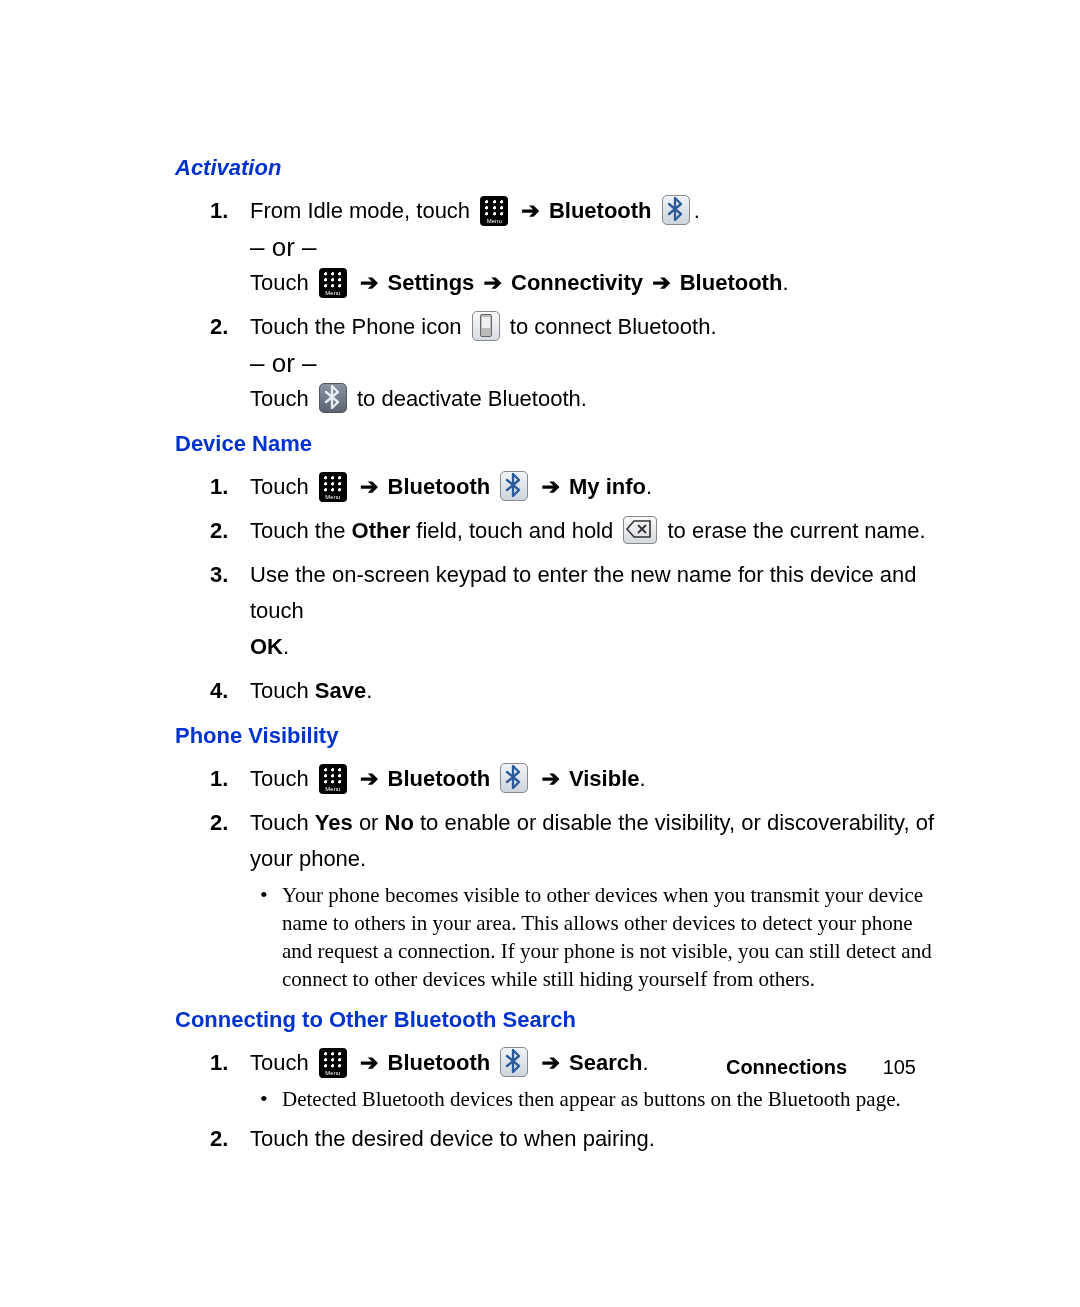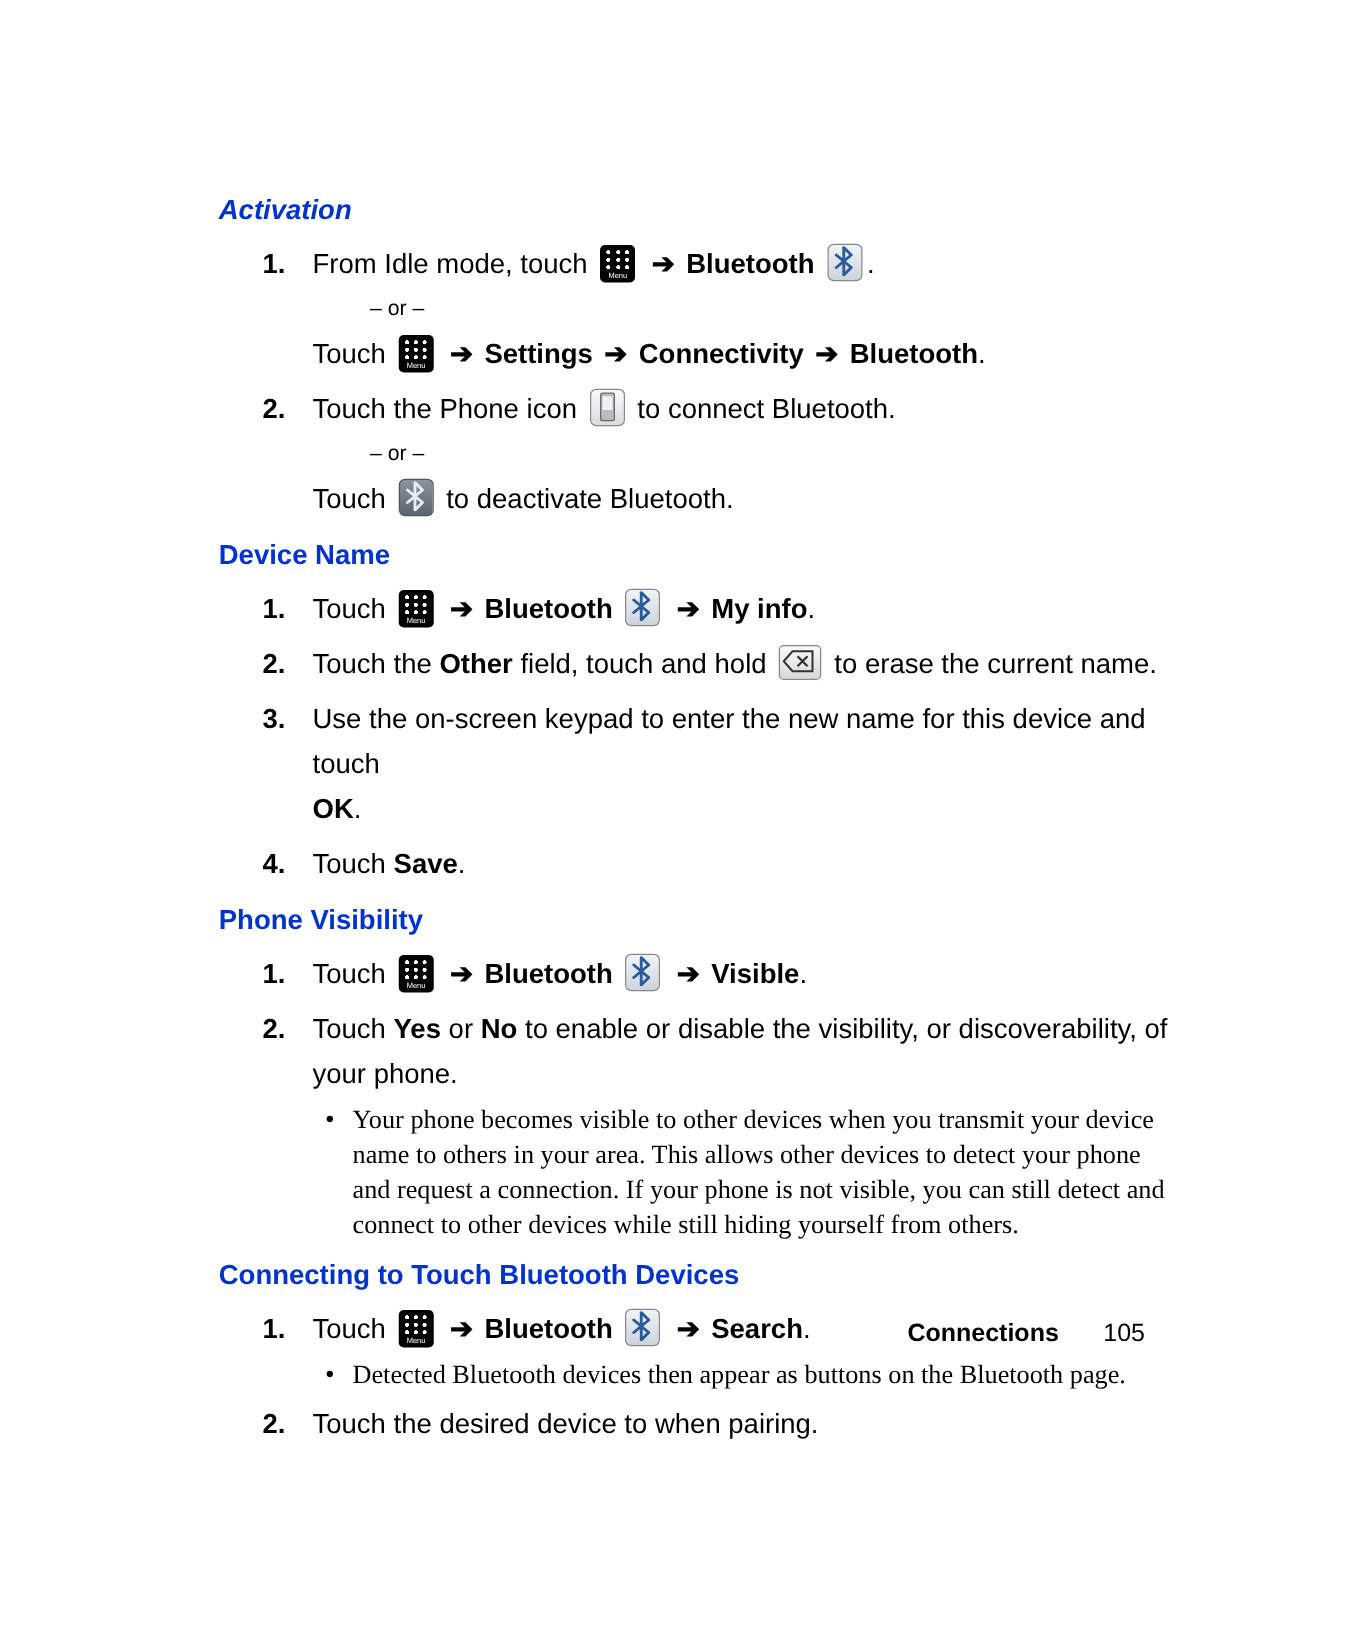--- a/index.html
+++ b/index.html
@@ -197,23 +197,22 @@
   }
   .icon.backspace svg {
     position: absolute;
     top: 2px;
     left: 2px;
     width: 26px;
     height: 20px;
   }
   .or-line {
     padding-left: 40px;
-    font-size: 17px;
+    font-size: 26px;
     line-height: 36px;
-    margin-left: 46px;
   }
   .footer {
     position: absolute;
     bottom: 228px;
     right: 160px;
     font-size: 20px;
     font-family: "Arial Narrow", Arial, Helvetica, sans-serif;
     font-stretch: condensed;
     color: #000;
     letter-spacing: 0px;
@@ -325,21 +324,21 @@
     </li>
     <li>
       <span class="num">2.</span>
       <span>Touch </span><span class="bold">Yes</span><span> or </span><span class="bold">No</span><span> to enable or disable the visibility, or discoverability, of your phone.</span>
       <ul class="bullets">
         <li>Your phone becomes visible to other devices when you transmit your device name to others in your area. This allows other devices to detect your phone and request a connection. If your phone is not visible, you can still detect and connect to other devices while still hiding yourself from others.</li>
       </ul>
     </li>
   </ol>
 
-  <div class="subsection-header">Connecting to Touch Bluetooth Devices</div>
+  <div class="subsection-header">Connecting to Other Bluetooth Search</div>
   <ol class="steps">
     <li>
       <span class="num">1.</span>
       <span>Touch </span>
       <span class="icon menu"></span>
       <span class="arrow">➔</span>
       <span class="bold">Bluetooth</span>
       <span class="icon bt">
         <svg viewBox="0 0 16 24">
             <path d="M8 1 L8 23 L14 17 L2 7 M8 1 L14 7 L2 17" fill="none" stroke="#2a5a9a" stroke-width="2.3" stroke-linejoin="round" stroke-linecap="round"></path>

